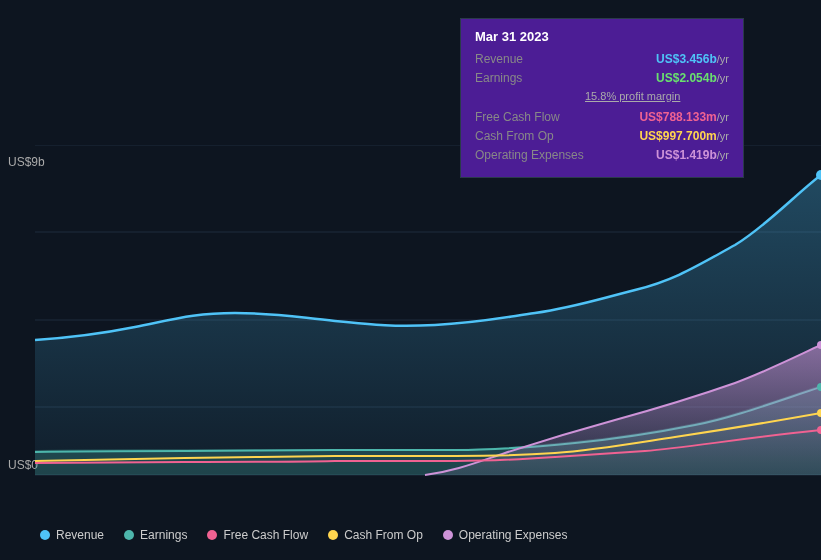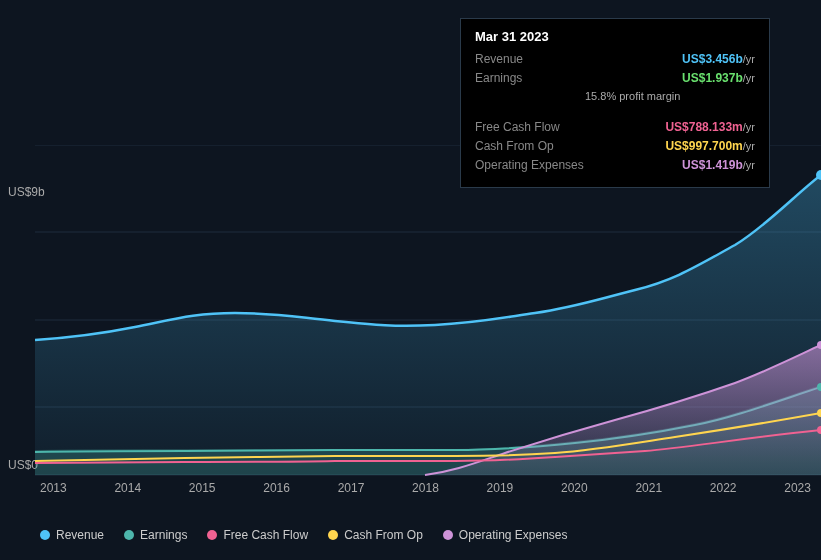--- a/index.html
+++ b/index.html
@@ -19,40 +19,39 @@
       height: 560px;
       background: #0d1520;
     }
 
     .y-axis-label {
       position: absolute;
       top: 155px;
       left: 8px;
       color: #aaa;
       font-size: 12px;
-      margin-top: 30px;
     }
 
     .y-axis-zero {
       position: absolute;
       bottom: 88px;
       left: 8px;
       color: #aaa;
       font-size: 12px;
     }
 
     
     .tooltip {
       position: absolute;
       top: 18px;
       left: 460px;
-      background: #000000;
+      background: #4c1d95;
       border: 1px solid #2a3a4a;
       padding: 10px 14px;
-      width: 310px;
+      width: 284px;
       z-index: 10;
     }
 
     .tooltip-title {
       color: #fff;
       font-size: 13px;
       font-weight: bold;
       margin-bottom: 8px;
     }
 
@@ -80,22 +79,23 @@
 
     .tooltip-sub {
       color: #aaa;
       font-size: 11px;
       margin-left: 0;
     }
 
     .tooltip-margin {
       color: #aaa;
       font-size: 11px;
-      margin-bottom: 18px;
+      margin-bottom: 8px;
       padding-left: 110px;
+      text-decoration: underline;
     }
 
     .tooltip-value.fcf {
       color: #f06292;
     }
 
     .tooltip-value.cashop {
       color: #ffd54f;
     }
 
@@ -159,21 +159,21 @@
   <div class="y-axis-zero">US$0</div>
 
   <div class="tooltip">
     <div class="tooltip-title">Mar 31 2023</div>
     <div class="tooltip-row">
       <span class="tooltip-label">Revenue</span>
       <span><span class="tooltip-value">US$3.456b</span><span class="tooltip-sub">/yr</span></span>
     </div>
     <div class="tooltip-row">
       <span class="tooltip-label">Earnings</span>
-      <span><span class="tooltip-value earnings">US$1.937b</span><span class="tooltip-sub">/yr</span></span>
+      <span><span class="tooltip-value earnings">US$2.054b</span><span class="tooltip-sub">/yr</span></span>
     </div>
     <div class="tooltip-margin">15.8% profit margin</div>
     <div class="tooltip-row">
       <span class="tooltip-label">Free Cash Flow</span>
       <span><span class="tooltip-value fcf">US$788.133m</span><span class="tooltip-sub">/yr</span></span>
     </div>
     <div class="tooltip-row">
       <span class="tooltip-label">Cash From Op</span>
       <span><span class="tooltip-value cashop">US$997.700m</span><span class="tooltip-sub">/yr</span></span>
     </div>
@@ -244,33 +244,20 @@
 
     <circle cx="786" cy="200" r="4" fill="#ce93d8"></circle>
 
     <circle cx="786" cy="268" r="4" fill="#ffd54f"></circle>
 
     <circle cx="786" cy="285" r="4" fill="#f06292"></circle>
 
     <circle cx="786" cy="242" r="4" fill="#4db6ac"></circle>
   </svg>
 
-  <div class="x-axis">
-    <span class="x-label">2013</span>
-    <span class="x-label">2014</span>
-    <span class="x-label">2015</span>
-    <span class="x-label">2016</span>
-    <span class="x-label">2017</span>
-    <span class="x-label">2018</span>
-    <span class="x-label">2019</span>
-    <span class="x-label">2020</span>
-    <span class="x-label">2021</span>
-    <span class="x-label">2022</span>
-    <span class="x-label">2023</span>
-  </div>
 
   <div class="legend">
     <div class="legend-item">
       <div class="legend-dot" style="background:#4fc3f7;"></div>
       <span>Revenue</span>
     </div>
     <div class="legend-item">
       <div class="legend-dot" style="background:#4db6ac;"></div>
       <span>Earnings</span>
     </div>

